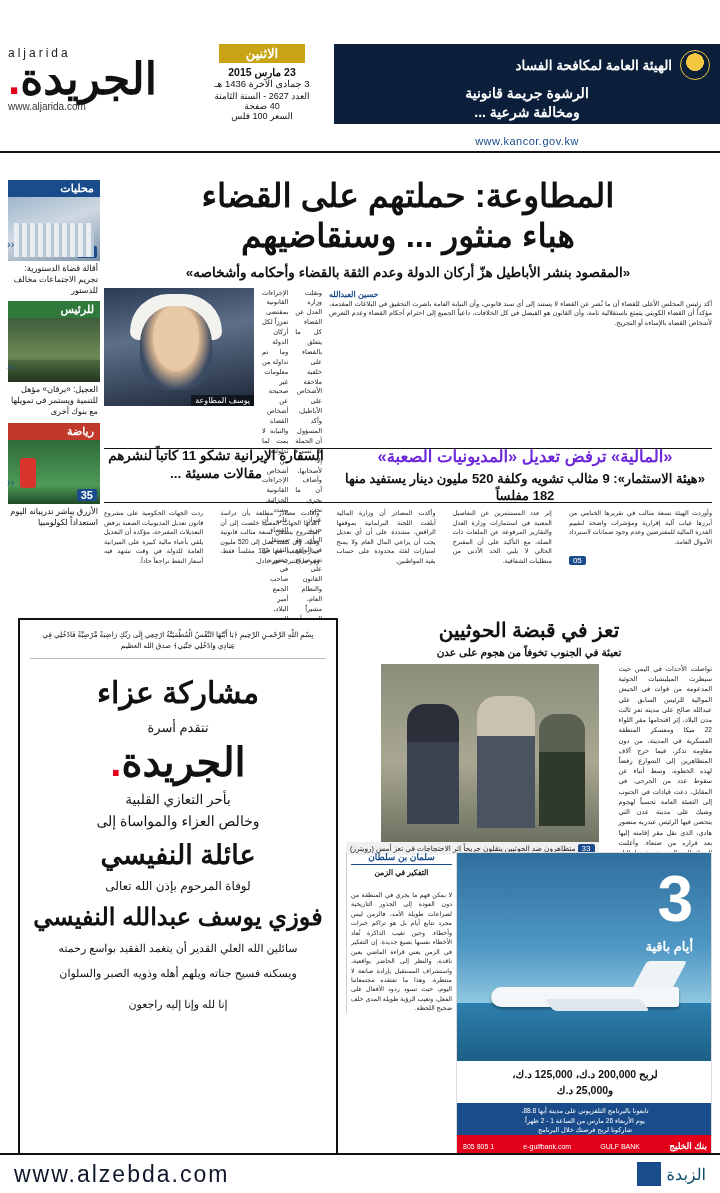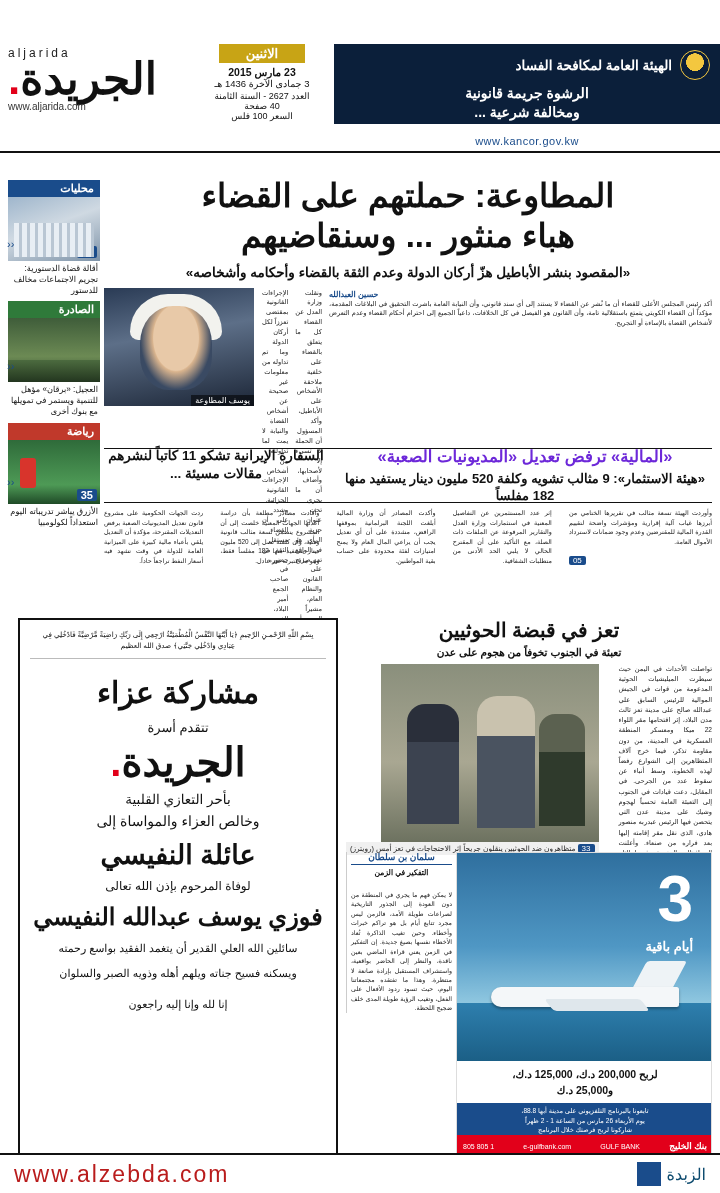--- a/index.html
+++ b/index.html
@@ -329,21 +329,21 @@
   }
   .gulf-logo { font-size: 9px; font-weight: bold; color: #fff; direction: rtl; }
 
   
   .bottombar {
     position: absolute; left: 0; bottom: 0; width: 720px; height: 40px;
     background: #ffffff; border-top: 2px solid #111;
     display: flex; align-items: center; justify-content: space-between; padding: 0 14px;
   }
   .bottom-url {
-    font-size: 23px; color: #b91c1c; letter-spacing: 2px; font-family: "Liberation Sans", sans-serif;
+    font-size: 23px; color: #0f172a; letter-spacing: 2px; font-family: "Liberation Sans", sans-serif;
   }
   .bottom-brand { display: flex; align-items: center; gap: 6px; direction: rtl; }
   .bottom-brand .ar { font-size: 16px; font-weight: normal; color: #0c4a6e; }
   .bottom-brand .sq { width: 24px; height: 24px; background: #1a4c8b; }
 </style>
 </head>
 <body>
 
 <div class="page">
 
@@ -385,21 +385,21 @@
     <div class="rail-item">
       <div class="rail-head" style="background:#1a4c8b">محليات</div>
       <div class="rail-photo ph-building">
         <div class="rail-num">03</div>
       </div>
       <div class="rail-cap">أقالة قضاة الدستورية: تجريم الاجتماعات مخالف للدستور</div>
       <div class="rail-arrow">‹‹</div>
     </div>
 
     <div class="rail-item">
-      <div class="rail-head" style="background:#2f7a3a">الصادرة</div>
+      <div class="rail-head" style="background:#2f7a3a">للرئيس</div>
       <div class="rail-photo ph-econ">
         <div class="rail-num">18</div>
       </div>
       <div class="rail-cap">العجيل: «برقان» مؤهل للتنمية ويستمر في تمويلها مع بنوك أخرى</div>
       <div class="rail-arrow">‹‹</div>
     </div>
 
     <div class="rail-item">
       <div class="rail-head" style="background:#c0392b">رياضة</div>
       <div class="rail-photo ph-sport">

